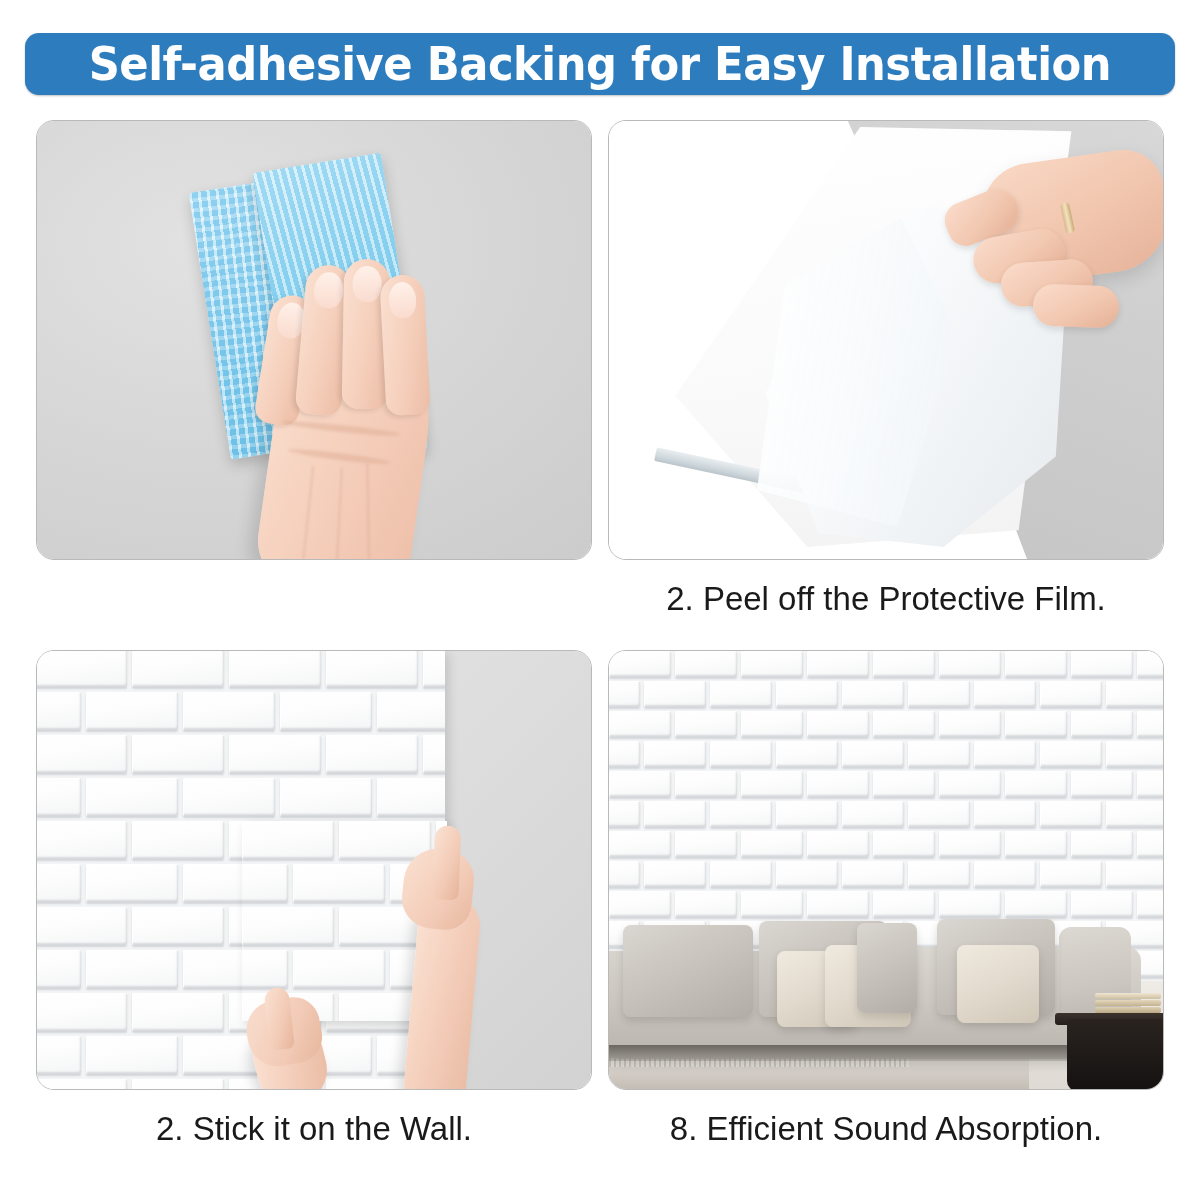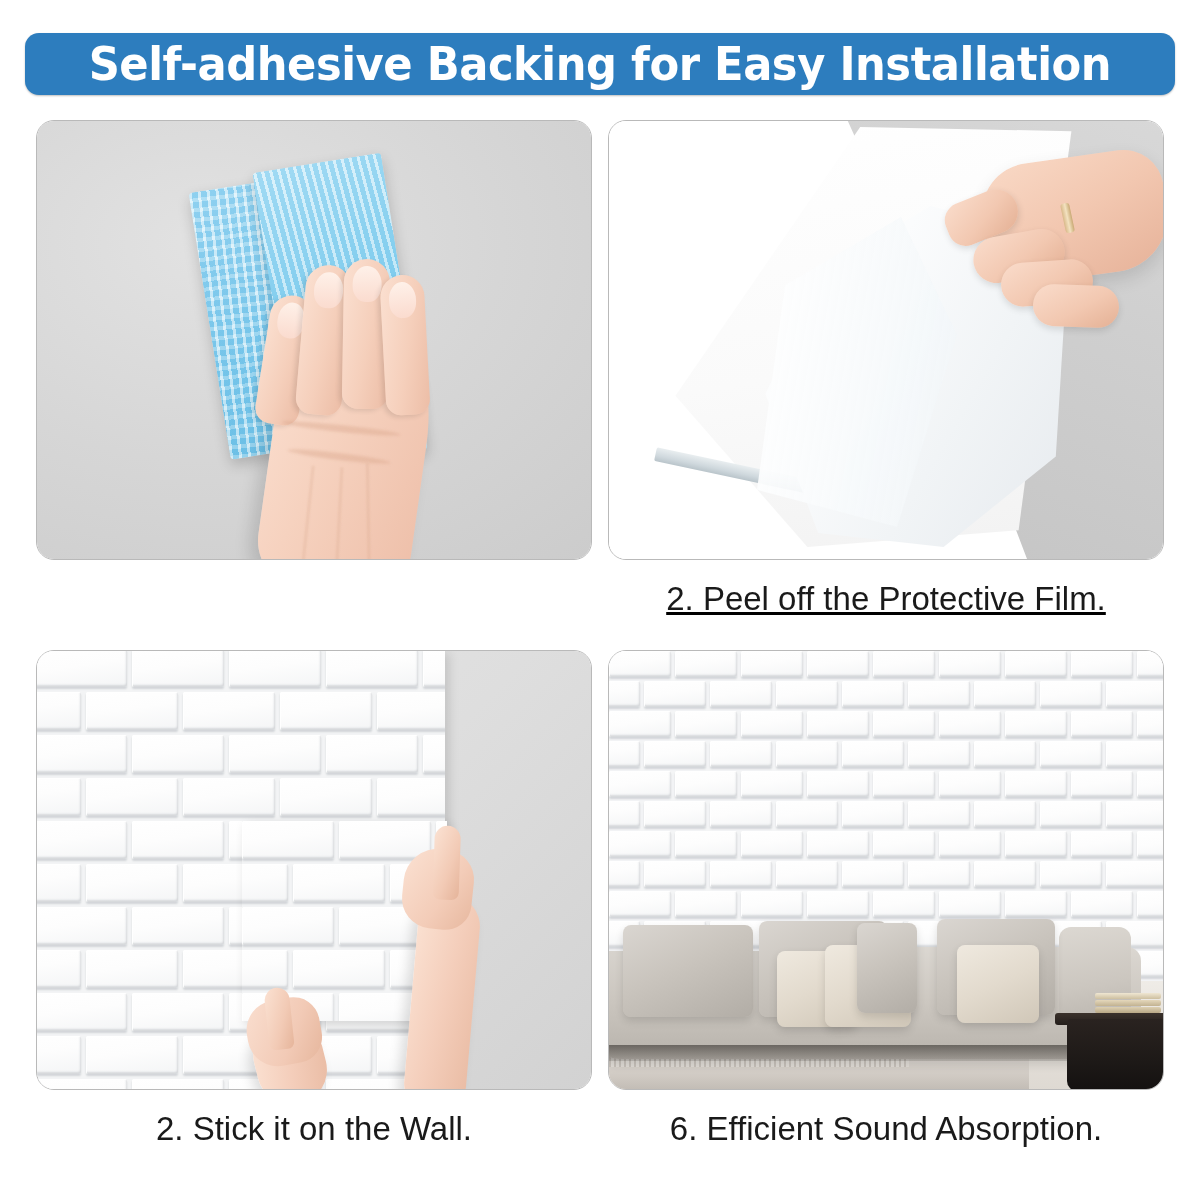--- a/index.html
+++ b/index.html
@@ -44,21 +44,21 @@
     position: absolute;
     left: 0; top: 120px;
     width: 1200px;
     height: 1060px;
   }
   .cell {
     position: absolute;
     width: 556px;
   }
   .cell.c1 { left: 36px;  top: 0px; }
-  .cell.c2 { left: 608px; top: 0px; text-decoration: underline; }
+  .cell.c2 { left: 608px; top: 0px; }
   .cell.c3 { left: 36px;  top: 530px; }
   .cell.c4 { left: 608px; top: 530px; }
 
   .photo {
     position: relative;
     width: 556px;
     height: 440px;
     border: 1px solid #b9b9b9;
     border-radius: 18px;
     overflow: hidden;
@@ -742,16 +742,16 @@
       <div class="cush cu-cream cu7"></div>
 
       <div class="side-table-top"></div>
       <div class="side-table"></div>
       <div class="books">
         <div class="book bk1"></div>
         <div class="book bk2" style="top:7px;"></div>
         <div class="book bk3"></div>
       </div>
     </div>
-    <div class="caption">6. Efficient Sound Absorption.</div>
+    <div class="caption">8. Efficient Sound Absorption.</div>
   </div>
 
 </div>
 
 </body></html>

